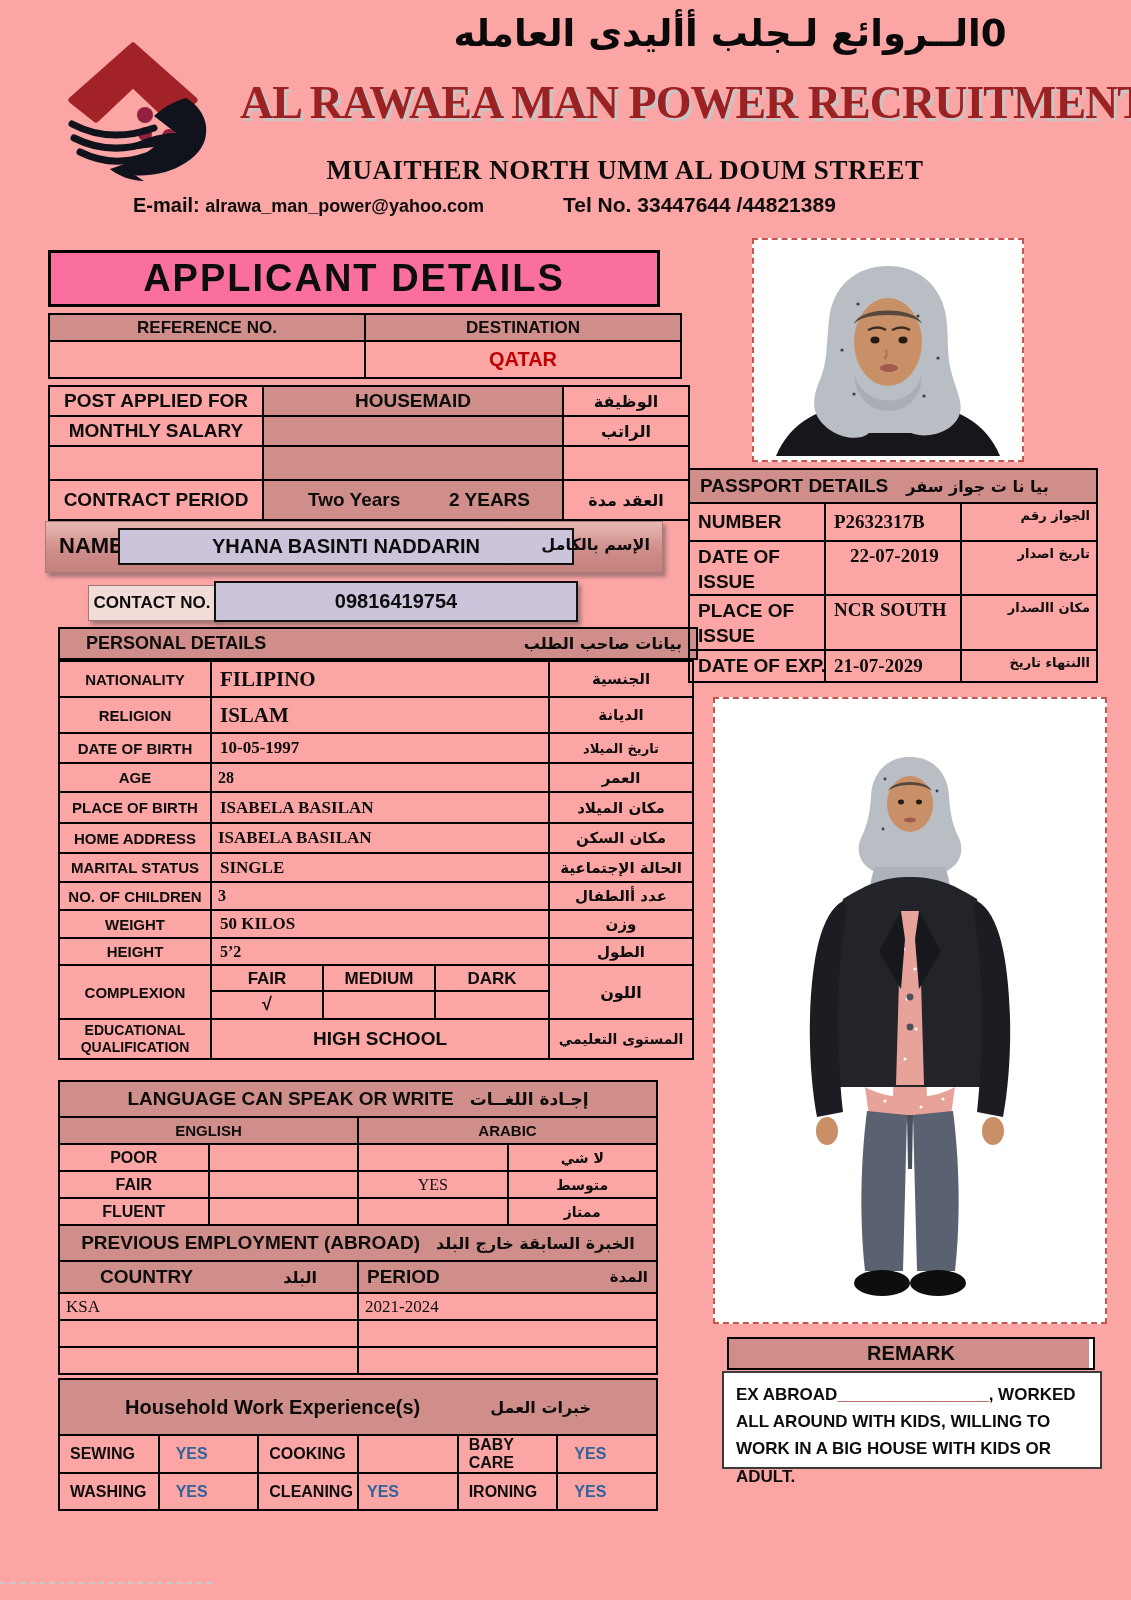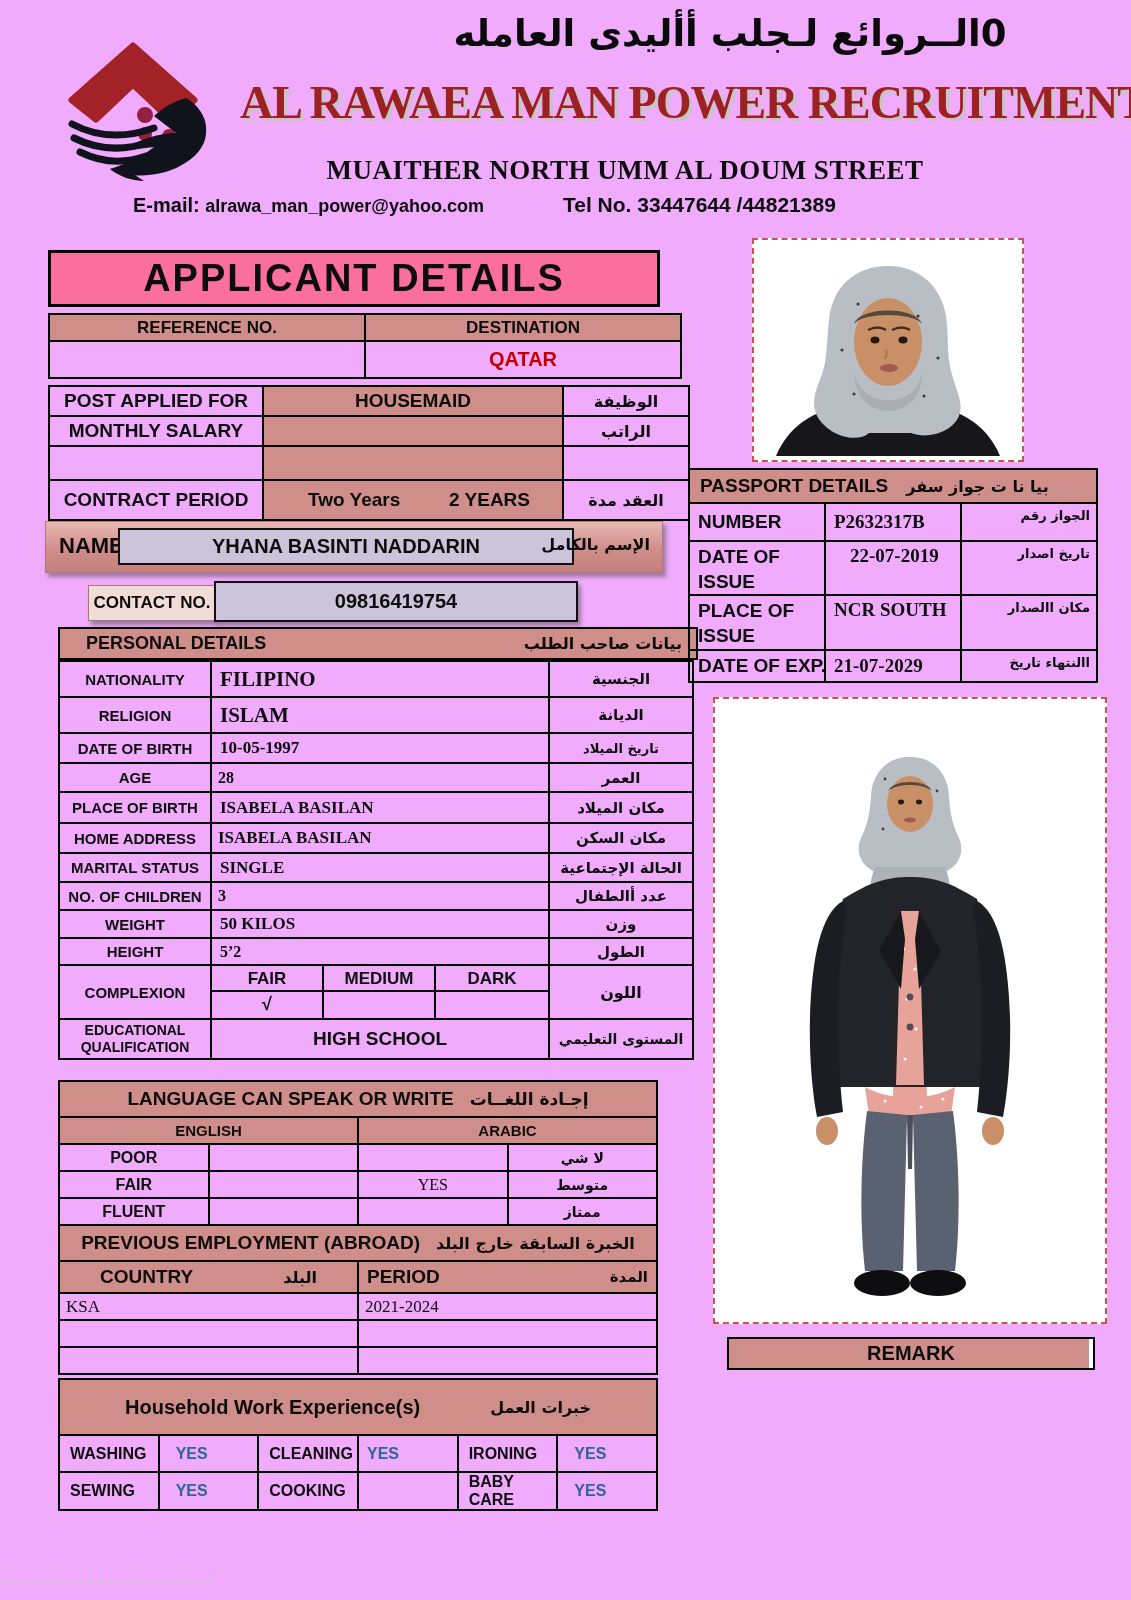--- a/index.html
+++ b/index.html
@@ -1,16 +1,16 @@
 <!DOCTYPE html>
 <html><head>
 <meta charset="utf-8">
 <style>
   html,body{margin:0;padding:0;background:#fff;}
-  .page{position:relative;width:1131px;height:1600px;background:#f0abfc;overflow:hidden;
+  .page{position:relative;width:1131px;height:1600px;background:#fca5a5;overflow:hidden;
         font-family:"Liberation Sans",sans-serif;color:#0d0d0d;}
   .abs{position:absolute;}
   .b{font-weight:bold;}
   .c{text-align:center;}
   .serif{font-family:"Liberation Serif",serif;}
   .ar{font-family:"DejaVu Sans",sans-serif;direction:rtl;}
   .rose{background:#cf8e8a;}
   .lav{background:#cbc4da;}
   .blue{color:#2f6399;}
   .red{color:#c00000;}
@@ -269,34 +269,34 @@
     <tbody>
         <tr style="height:56px;">
       <td class="rose" colspan="6">
         <div class="hdrflex" style="gap:70px;">
           <span class="b" style="font-size:20px;">Household Work Experience(s)</span>
           <span class="ar b" style="font-size:16px;">خبرات العمل</span>
         </div>
       </td>
     </tr>
     <tr style="height:37px;">
+      <td class="b" style="font-size:16px;padding-left:10px;">SEWING</td>
+      <td class="b blue" style="font-size:16px;padding-left:16px;">YES</td>
+      <td class="b" style="font-size:16px;padding-left:10px;">COOKING</td>
+      <td class="b blue" style="font-size:16px;padding-left:8px;"></td>
+      <td class="b" style="font-size:16px;padding-left:10px;">BABY CARE</td>
+      <td class="b blue" style="font-size:16px;padding-left:16px;">YES</td>
+    </tr>
+    <tr style="height:37px;">
       <td class="b" style="width:117px;font-size:16px;padding-left:10px;">WASHING</td>
       <td class="b blue" style="width:95px;font-size:16px;padding-left:16px;">YES</td>
       <td class="b" style="width:120px;font-size:16px;padding-left:10px;">CLEANING</td>
       <td class="b blue" style="width:62px;font-size:16px;padding-left:8px;">YES</td>
       <td class="b" style="width:118px;font-size:16px;padding-left:10px;">IRONING</td>
       <td class="b blue" style="width:88px;font-size:16px;padding-left:16px;">YES</td>
-    </tr>
-    <tr style="height:37px;">
-      <td class="b" style="font-size:16px;padding-left:10px;">SEWING</td>
-      <td class="b blue" style="font-size:16px;padding-left:16px;">YES</td>
-      <td class="b" style="font-size:16px;padding-left:10px;">COOKING</td>
-      <td class="b blue" style="font-size:16px;padding-left:8px;"></td>
-      <td class="b" style="font-size:16px;padding-left:10px;">BABY CARE</td>
-      <td class="b blue" style="font-size:16px;padding-left:16px;">YES</td>
     </tr>
   </tbody>
     </table>
 
   <div class="abs dashedbox" style="left:752px;top:238px;width:268px;height:220px;">
     <svg class="abs" style="left:8px;top:14px;" width="252" height="202" viewBox="0 0 252 202">
       <rect width="252" height="202" fill="#ffffff"></rect>
       <path d="M14,202 C28,168 58,154 94,148 L158,148 C194,154 224,168 238,202 Z" fill="#17171b"></path>
       <path d="M126,12 C92,12 70,34 67,66 C64,92 66,108 57,128 C49,148 51,160 62,171 C75,184 97,188 107,179 L149,179 C167,186 191,177 197,162 C203,148 192,134 188,112 C184,94 188,70 181,50 C172,25 151,12 126,12 Z" fill="#b9bdc4"></path>
       <circle cx="96" cy="50" r="1.6" fill="#3a3d44"></circle>
@@ -398,16 +398,19 @@
       <path d="M152,412 L192,416 L188,572 L150,572 C144,518 146,458 152,412 Z" fill="#5a6170"></path>
       <path d="M238,412 L198,416 L202,572 L240,572 C246,518 244,458 238,412 Z" fill="#5a6170"></path>
       <path d="M192,416 L198,416 L197,470 L193,470 Z" fill="#494f5b"></path>
 
       <ellipse cx="167" cy="584" rx="28" ry="13" fill="#0e0e10"></ellipse>
       <ellipse cx="223" cy="584" rx="28" ry="13" fill="#0e0e10"></ellipse>
     </svg>
   </div>
 
   <div class="abs rose b c" style="left:727px;top:1337px;width:364px;height:29px;border:2px solid #000;line-height:29px;font-size:20px;box-shadow:-4px 0 0 #fff inset;">REMARK</div>
+  <div class="abs" style="left:722px;top:1371px;width:352px;height:78px;background:#fff;border:2px solid #3a3a3a;padding:8px 12px;font-size:17px;font-weight:bold;line-height:1.6;">
+    <span>EX ABROAD</span><span style="color:#9c2123;">________________</span><span>, WORKED ALL AROUND WITH KIDS, WILLING TO WORK IN A BIG HOUSE WITH KIDS OR ADULT.</span>
+  </div>
 
   <div class="abs" style="left:0;top:1582px;width:212px;border-top:2px dashed #c9c9c9;"></div>
 
 </div>
 
 </body></html>

